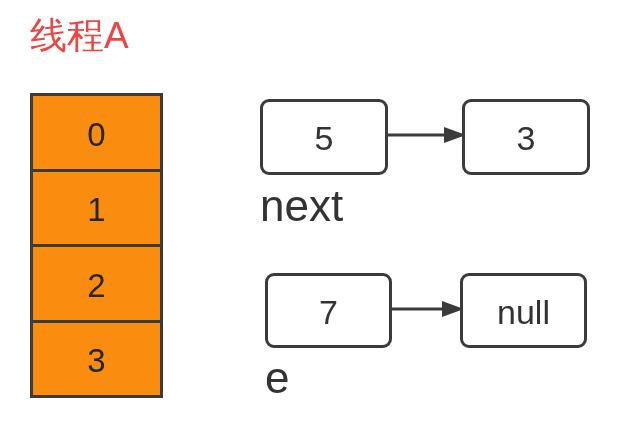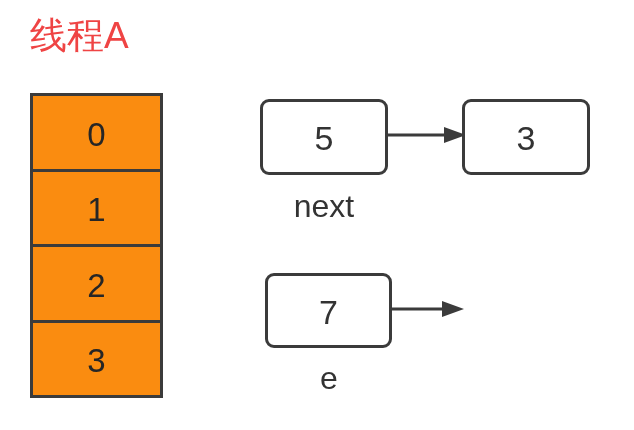--- a/index.html
+++ b/index.html
@@ -102,22 +102,22 @@
   }
   #node-row-next .node-arrow { left: 126px; top: 25px; width: 80px; }
   #node-row-e   .node-arrow  { left: 125px; top: 25px; width: 74px; }
   .node-arrow svg { display: block; width: 100%; height: 100%; overflow: visible; }
 
   
   .node-caption {
     position: absolute;
     left: 0;
     width: 128px;
-    text-align: center;
-    font-size: 32px;
+    text-align: left;
+    font-size: 44px;
     line-height: 38px;
     color: #333333;
     white-space: nowrap;
   }
   #node-row-next .node-caption { top: 88px; }
   #node-row-e   .node-caption  { top: 86px; }
 </style>
 </head>
 <body>
 
@@ -162,15 +162,18 @@
     <span class="node-value">7</span>
   </div>
 
   <div class="node-arrow">
     <svg viewBox="0 0 74 22" preserveAspectRatio="none">
       <line x1="0" y1="11" x2="56" y2="11" stroke="#3b3b3b" stroke-width="3"></line>
       <polygon points="52,3 74,11 52,19" fill="#3b3b3b"></polygon>
     </svg>
   </div>
 
+  <div class="node-box right">
+    <span class="node-value">null</span>
+  </div>
 
   <div class="node-caption">e</div>
 </div>
 
 </body></html>

